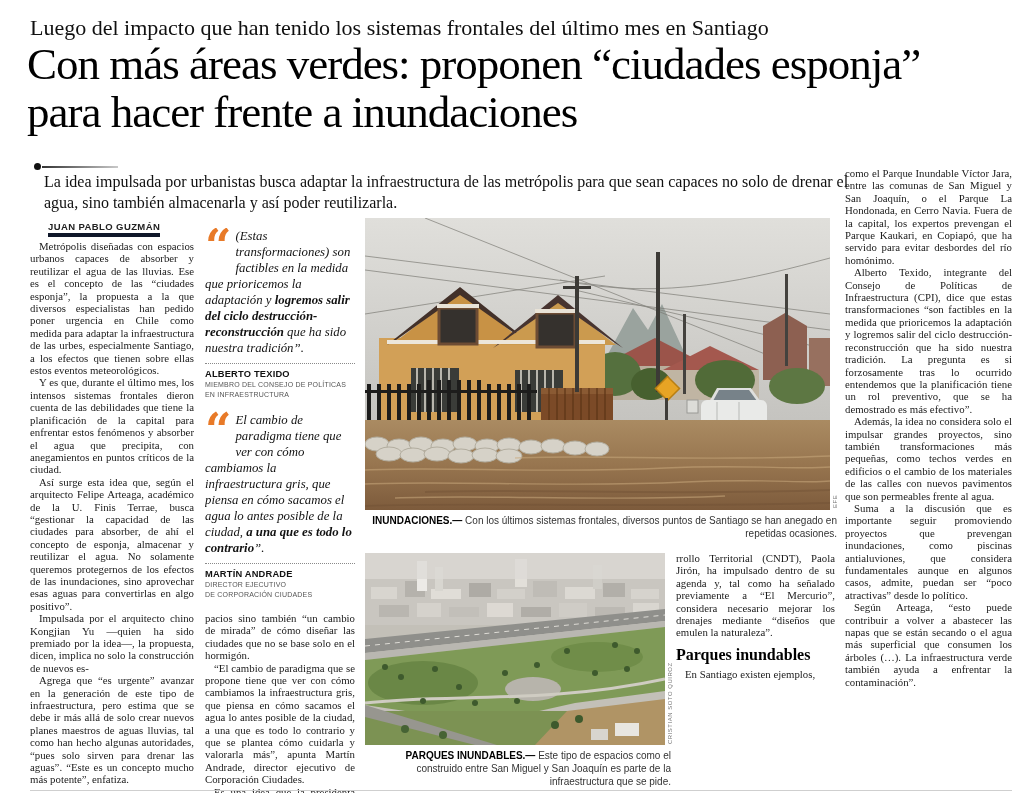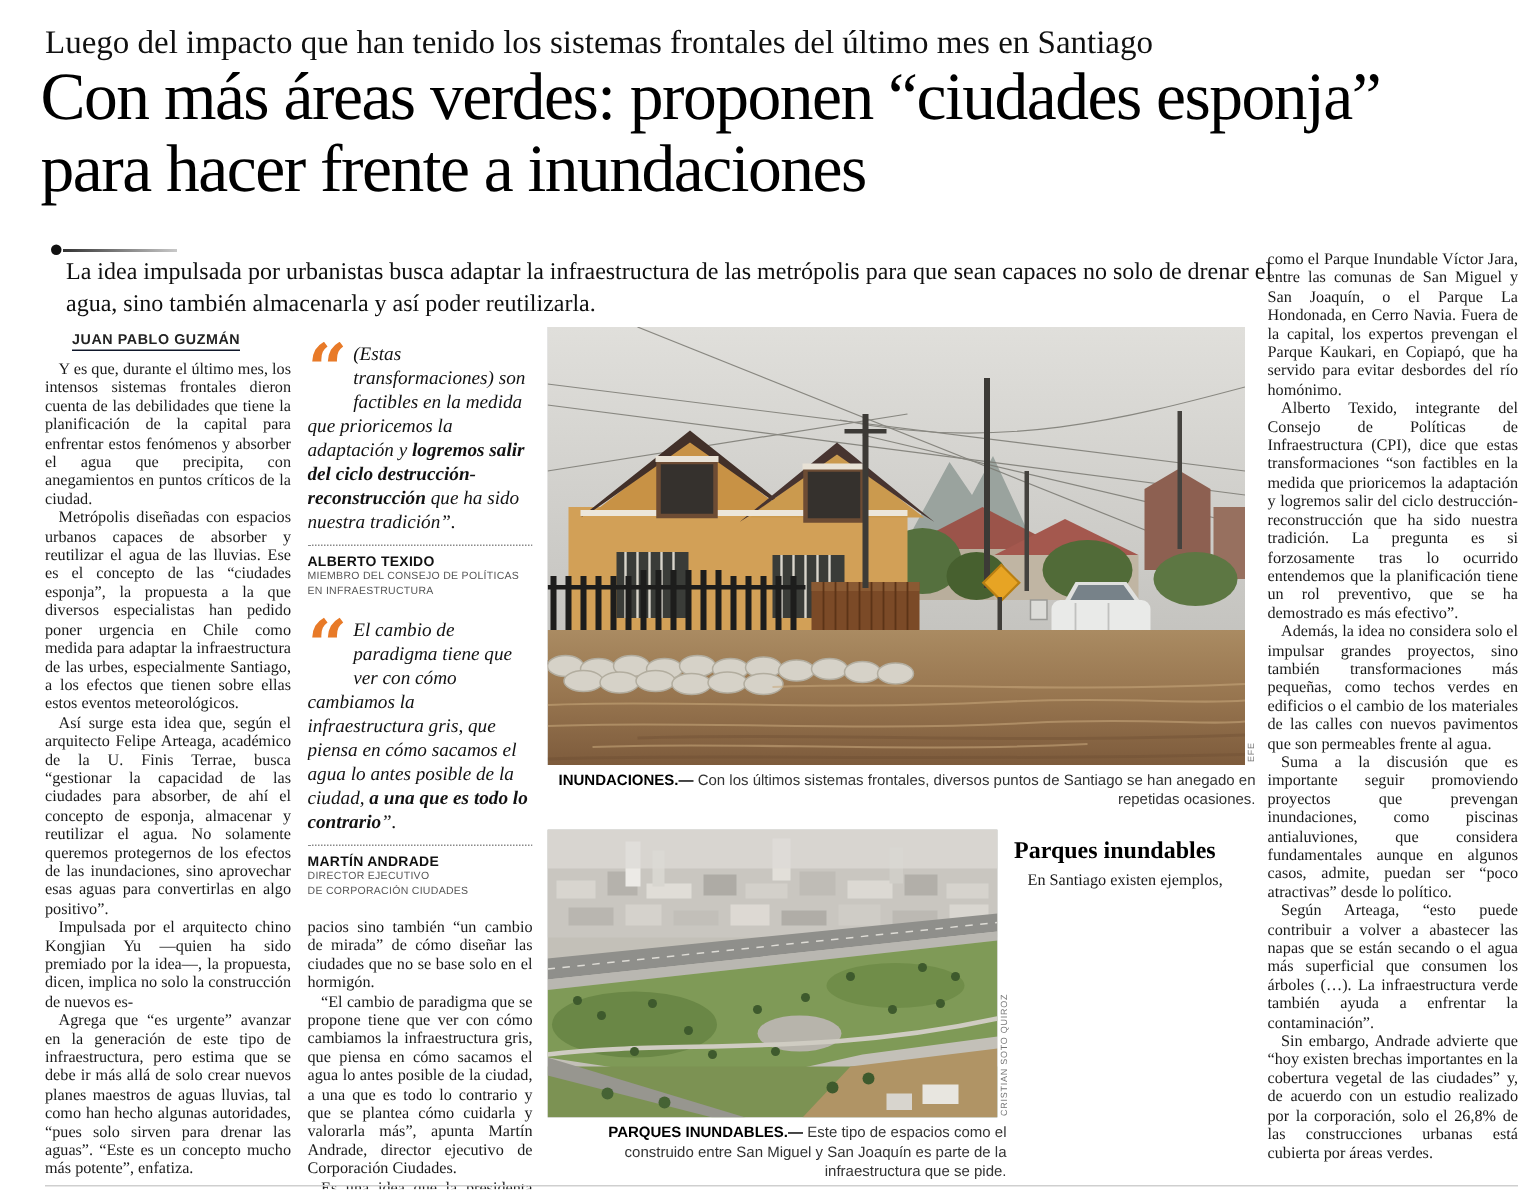--- a/index.html
+++ b/index.html
@@ -15,21 +15,21 @@
     font-size:45px; line-height:1.06; letter-spacing:-1px; font-weight:400; color:#000;
   }
   .deck-rule { position:absolute; left:34px; top:163px; width:86px; height:7px; }
   .deck-rule .dot { position:absolute; left:0; top:0; width:7px; height:7px; border-radius:50%; background:#111; }
   .deck-rule .ln { position:absolute; left:8px; top:3px; width:76px; height:1.6px;
     background:linear-gradient(to right,#333,#c9c9c9); }
   .deck { position:absolute; left:44px; top:172px; width:812px; font-size:16px; line-height:1.3; color:#101010; }
   .byline {
     position:absolute; left:48px; top:221px;
     font-family:"Liberation Sans","DejaVu Sans",sans-serif; font-size:9.5px; font-weight:bold;
-    letter-spacing:.4px; color:#222; border-bottom:1px solid #0f172a; padding-bottom:1px;
+    letter-spacing:.4px; color:#222; border-bottom:4px solid #0f172a; padding-bottom:1px;
   }
   .col { position:absolute; font-size:10.8px; line-height:12.4px; text-align:justify; overflow:hidden; color:#1a1a1a; }
   .col p { text-indent:9px; }
   .col p.noind { text-indent:0; }
   #col1 { left:30px;  top:240px; width:164px; height:551px; }
   #col2 { left:205px; top:228px; width:150px; height:565px; }
   #col3 { left:676px; top:552px; width:159px; height:241px; }
   #col4 { left:845px; top:167px; width:167px; height:626px; }
   .quote { text-align:left; margin-bottom:12px; }
   .qmark {
@@ -66,22 +66,22 @@
   <h1 class="headline">Con más áreas verdes: proponen “ciudades esponja” para hacer frente a inundaciones</h1>
 
   <div class="deck-rule">
       <span class="dot"></span>
       <span class="ln"></span>
     </div>
   <div class="deck">La idea impulsada por urbanistas busca adaptar la infraestructura de las metrópolis para que sean capaces no solo de drenar el agua, sino también almacenarla y así poder reutilizarla.</div>
   <div class="byline">JUAN PABLO GUZMÁN</div>
 
   <div class="col" id="col1">
+    <p>Metrópolis diseñadas con espacios urbanos capaces de absorber y reutilizar el agua de las lluvias. Ese es el concepto de las “ciudades esponja”, la propuesta a la que diversos especialistas han pedido poner urgencia en Chile como medida para adaptar la infraestructura de las urbes, especialmente Santiago, a los efectos que tienen sobre ellas estos eventos meteorológicos.</p>
     <p>Y es que, durante el último mes, los intensos sistemas frontales dieron cuenta de las debilidades que tiene la planificación de la capital para enfrentar estos fenómenos y absorber el agua que precipita, con anegamientos en puntos críticos de la ciudad.</p>
-    <p>Metrópolis diseñadas con espacios urbanos capaces de absorber y reutilizar el agua de las lluvias. Ese es el concepto de las “ciudades esponja”, la propuesta a la que diversos especialistas han pedido poner urgencia en Chile como medida para adaptar la infraestructura de las urbes, especialmente Santiago, a los efectos que tienen sobre ellas estos eventos meteorológicos.</p>
     <p>Así surge esta idea que, según el arquitecto Felipe Arteaga, académico de la U. Finis Terrae, busca “gestionar la capacidad de las ciudades para absorber, de ahí el concepto de esponja, almacenar y reutilizar el agua. No solamente queremos protegernos de los efectos de las inundaciones, sino aprovechar esas aguas para convertirlas en algo positivo”.</p>
     <p>Impulsada por el arquitecto chino Kongjian Yu —quien ha sido premiado por la idea—, la propuesta, dicen, implica no solo la construcción de nuevos es-</p>
     <p>Agrega que “es urgente” avanzar en la generación de este tipo de infraestructura, pero estima que se debe ir más allá de solo crear nuevos planes maestros de aguas lluvias, tal como han hecho algunas autoridades, “pues solo sirven para drenar las aguas”. “Este es un concepto mucho más potente”, enfatiza.</p>
   </div>
 
   <div class="col" id="col2">
     <div class="quote">
       <span class="qmark">“</span>
       <span class="qtext"><span>(Estas transformaciones) son factibles en la medida que prioricemos la adaptación y </span><b>logremos salir del ciclo destrucción-reconstrucción</b><span> que ha sido nuestra tradición”.</span></span>
       <div class="dotted"></div>
@@ -304,27 +304,27 @@
       <circle cx="190" cy="172" r="4" fill="#3e5a2d"></circle>
         <circle cx="214" cy="166" r="4" fill="#3e5a2d"></circle>
       <circle cx="40" cy="176" r="4" fill="#466334"></circle>
         <circle cx="78" cy="182" r="4" fill="#466334"></circle>
     </svg>
   </div>
   <div class="caption" id="caption2"><b>PARQUES INUNDABLES.—</b><span> Este tipo de espacios como el construido entre San Miguel y San Joaquín es parte de la infraestructura que se pide.</span></div>
   <div class="credit" id="credit2">CRISTIAN SOTO QUIROZ</div>
 
   <div class="col" id="col3">
+    <p class="noind">rrollo Territorial (CNDT), Paola Jirón, ha impulsado dentro de su agenda y, tal como ha señalado previamente a “El Mercurio”, considera necesario mejorar los drenajes mediante “diseños que emulen la naturaleza”.</p>
     <h3 class="subhead">Parques inundables</h3>
     <p>En Santiago existen ejemplos,</p>
   </div>
 
   <div class="col" id="col4">
     <p class="noind">como el Parque Inundable Víctor Jara, entre las comunas de San Miguel y San Joaquín, o el Parque La Hondonada, en Cerro Navia. Fuera de la capital, los expertos prevengan el Parque Kaukari, en Copiapó, que ha servido para evitar desbordes del río homónimo.</p>
     <p>Alberto Texido, integrante del Consejo de Políticas de Infraestructura (CPI), dice que estas transformaciones “son factibles en la medida que prioricemos la adaptación y logremos salir del ciclo destrucción-reconstrucción que ha sido nuestra tradición. La pregunta es si forzosamente tras lo ocurrido entendemos que la planificación tiene un rol preventivo, que se ha demostrado es más efectivo”.</p>
     <p>Además, la idea no considera solo el impulsar grandes proyectos, sino también transformaciones más pequeñas, como techos verdes en edificios o el cambio de los materiales de las calles con nuevos pavimentos que son permeables frente al agua.</p>
     <p>Suma a la discusión que es importante seguir promoviendo proyectos que prevengan inundaciones, como piscinas antialuviones, que considera fundamentales aunque en algunos casos, admite, puedan ser “poco atractivas” desde lo político.</p>
     <p>Según Arteaga, “esto puede contribuir a volver a abastecer las napas que se están secando o el agua más superficial que consumen los árboles (…). La infraestructura verde también ayuda a enfrentar la contaminación”.</p>
-    <p>Sin embargo, Andrade advierte que “hoy existen brechas importantes en la cobertura vegetal de las ciudades” y, de acuerdo con un estudio realizado por la corporación, solo el 26,8% de las construcciones urbanas está cubierta por áreas verdes.</p>
   </div>
 
   <div class="bottom-rule"></div>
 </div>
 
 </body></html>

